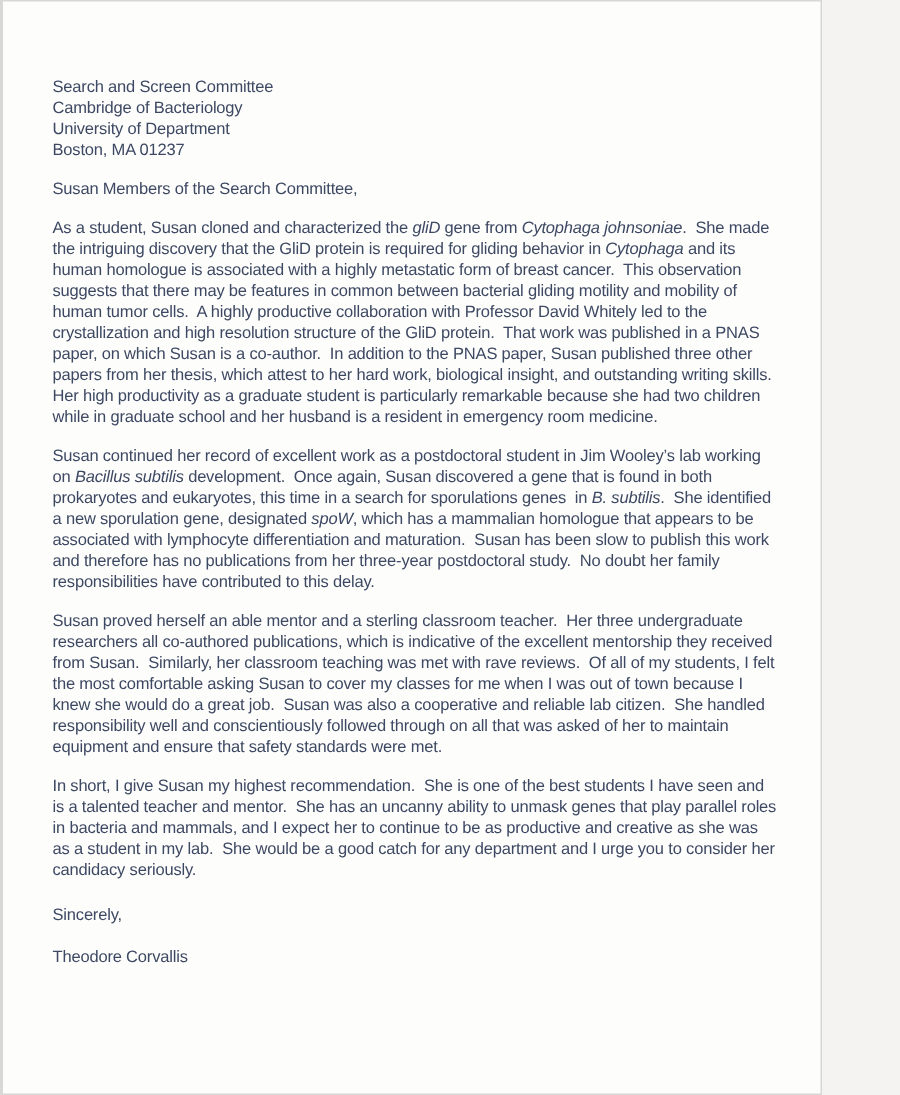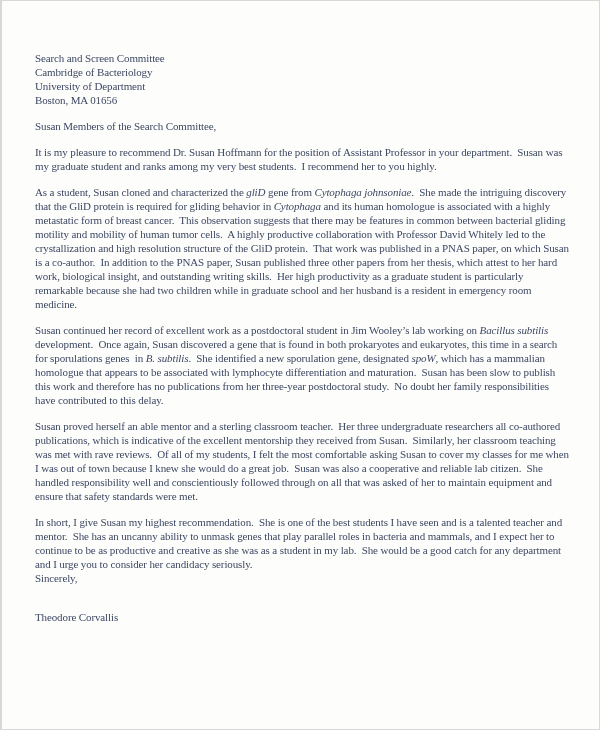--- a/index.html
+++ b/index.html
@@ -2,27 +2,27 @@
 <html><head>
 <meta charset="utf-8">
 <style>
   html, body {
     margin: 0;
     padding: 0;
     background: #f4f3f1;
   }
   .page {
     position: relative;
-    width: 600px;
+    width: 548px;
     height: 730px;
     box-sizing: border-box;
     background: #fdfdfc;
     border: 1px solid #d8d8d5;
     border-left-width: 2px;
-    font-family: Liberation Serif, serif;
+    font-family: Liberation Sans, sans-serif;
     font-size: 11px;
     line-height: 14px;
     letter-spacing: -0.12px;
     color: #3d4862;
     overflow: hidden;
   }
   .content {
     padding: 50px 28px 0 33px;
   }
   .recipient div {
@@ -30,48 +30,47 @@
   }
   .salutation {
     margin: 12px 0 0 0;
     white-space: pre-wrap;
   }
   .body p {
     margin: 12px 0 0 0;
     white-space: pre-wrap;
   }
   .closing {
-    margin: 0 0 0 0;
+    margin: 16px 0 0 0;
     white-space: pre-wrap;
   }
   .signature {
-    margin-top: 25px;
+    margin-top: 14px;
   }
   em {
     font-style: italic;
     text-align: right;
   }
 </style>
 </head>
 <body>
 
 <div class="page">
   <div class="content">
 
     <div class="recipient">
       <div>Search and Screen Committee</div>
       <div>Cambridge of Bacteriology</div>
       <div>University of Department</div>
-      <div>Boston, MA 01656</div>
+      <div>Boston, MA 01237</div>
     </div>
 
     <p class="salutation">Susan Members of the Search Committee,</p>
 
     <div class="body">
-        <p><span>It is my pleasure to recommend Dr. Susan Hoffmann for the position of Assistant Professor in your department.  Susan was my graduate student and ranks among my very best students.  I recommend her to you highly.</span></p>
         <p><span>As a student, Susan cloned and characterized the </span><em>gliD</em><span> gene from </span><em>Cytophaga johnsoniae</em><span>.  She made the intriguing discovery that the GliD protein is required for gliding behavior in </span><em>Cytophaga</em><span> and its human homologue is associated with a highly metastatic form of breast cancer.  This observation suggests that there may be features in common between bacterial gliding motility and mobility of human tumor cells.  A highly productive collaboration with Professor David Whitely led to the crystallization and high resolution structure of the GliD protein.  That work was published in a PNAS paper, on which Susan is a co-author.  In addition to the PNAS paper, Susan published three other papers from her thesis, which attest to her hard work, biological insight, and outstanding writing skills.  Her high productivity as a graduate student is particularly remarkable because she had two children while in graduate school and her husband is a resident in emergency room medicine.</span></p>
         <p><span>Susan continued her record of excellent work as a postdoctoral student in Jim Wooley’s lab working on </span><em>Bacillus subtilis</em><span> development.  Once again, Susan discovered a gene that is found in both prokaryotes and eukaryotes, this time in a search for sporulations genes  in </span><em>B. subtilis</em><span>.  She identified a new sporulation gene, designated </span><em>spoW</em><span>, which has a mammalian homologue that appears to be associated with lymphocyte differentiation and maturation.  Susan has been slow to publish this work and therefore has no publications from her three-year postdoctoral study.  No doubt her family responsibilities have contributed to this delay.</span></p>
         <p><span>Susan proved herself an able mentor and a sterling classroom teacher.  Her three undergraduate researchers all co-authored publications, which is indicative of the excellent mentorship they received from Susan.  Similarly, her classroom teaching was met with rave reviews.  Of all of my students, I felt the most comfortable asking Susan to cover my classes for me when I was out of town because I knew she would do a great job.  Susan was also a cooperative and reliable lab citizen.  She handled responsibility well and conscientiously followed through on all that was asked of her to maintain equipment and ensure that safety standards were met.</span></p>
         <p><span>In short, I give Susan my highest recommendation.  She is one of the best students I have seen and is a talented teacher and mentor.  She has an uncanny ability to unmask genes that play parallel roles in bacteria and mammals, and I expect her to continue to be as productive and creative as she was as a student in my lab.  She would be a good catch for any department and I urge you to consider her candidacy seriously.</span></p>
       </div>
 
     <p class="closing">Sincerely,</p>
 
     <div class="signature">
       <div>Theodore Corvallis</div>

